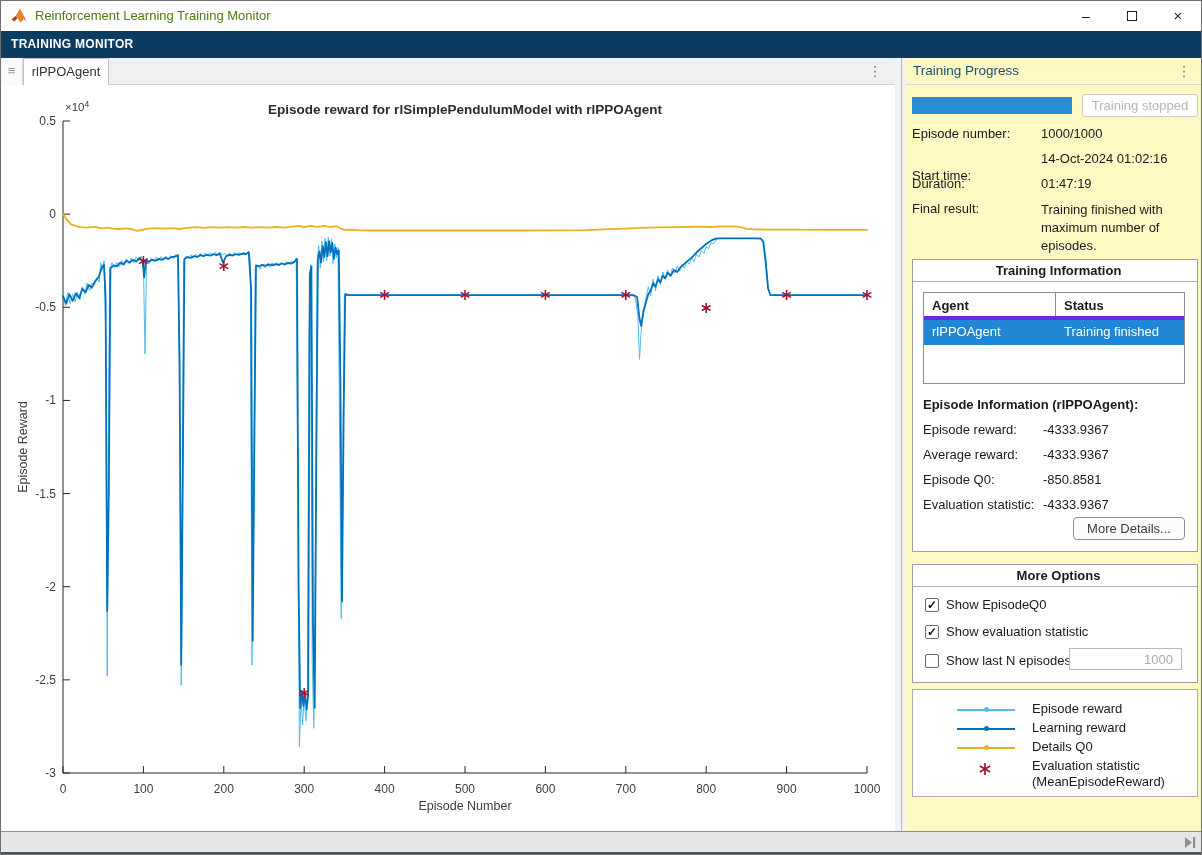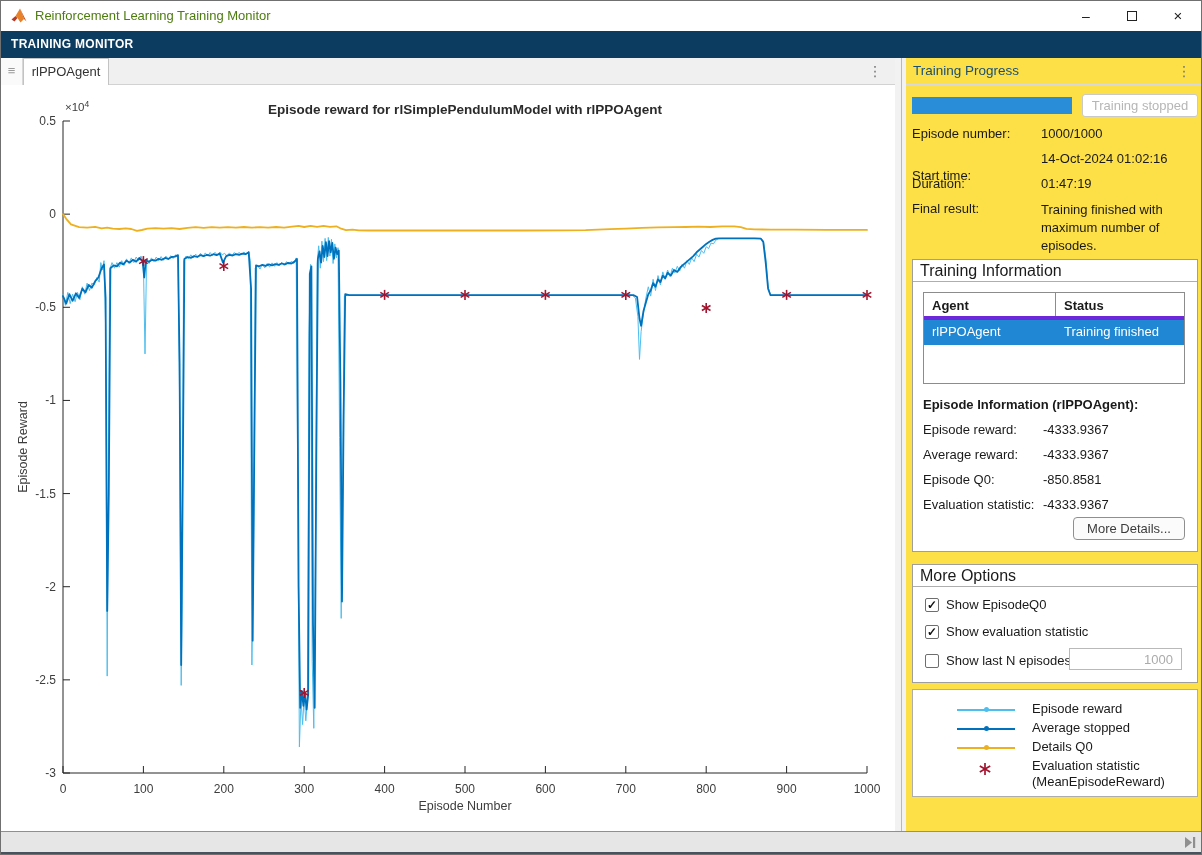--- a/index.html
+++ b/index.html
@@ -37,39 +37,39 @@
 
   
   .chart-panel { position:absolute; left:0; top:84px; width:894px; height:746px; background:#fff; }
   #chart-svg text { font-family:"Liberation Sans",sans-serif; }
 
   
   .vdivider { position:absolute; left:894px; top:57px; width:11px; height:773px; background:#f2f2f2; }
   .vdivider .line { position:absolute; left:6px; top:0; width:1px; height:100%; background:#b9b9b9; }
 
   
-  .right-panel { position:absolute; left:905px; top:57px; width:297px; height:773px; background:#fde047;
+  .right-panel { position:absolute; left:905px; top:57px; width:297px; height:773px; background:#fef9c3;
                  font-size:13px; color:#1a1a1a; }
   .rp-header { position:absolute; left:0; top:0; width:297px; height:27px; border-bottom:1px solid #d8d8d8; }
   .rp-header .rp-title { position:absolute; left:7px; top:0; line-height:26px; color:#1b4f72; font-size:13.5px; }
   .rp-kebab { position:absolute; right:10px; top:0; width:18px; height:27px; color:#737373; font-size:14px;
               text-align:center; line-height:27px; }
 
   .progressbar { position:absolute; left:6px; top:39px; width:160px; height:17px; background:#2a8dd7; }
   .btn-stopped { position:absolute; left:176px; top:36px; width:116px; height:23px; background:#fff;
                  border:1px solid #c9c9c9; border-radius:3px; color:#b6b6b6; font-size:13px;
                  text-align:center; line-height:21px; }
 
   .frow-label { position:absolute; left:6px; width:128px; }
   .frow-value { position:absolute; left:135px; width:158px; }
   .multiline { line-height:18px; }
 
   .groupbox { position:absolute; left:6px; width:286px; background:#fff; border:1px solid #9e9e9e; }
-  .gb-title { height:22px; line-height:21px; padding-left:7px; font-weight:normal; color:#1a1a1a;
-              border-bottom:1px solid #aeaeae; font-size:16px; }
+  .gb-title { height:22px; line-height:21px; padding-left:7px; font-weight:bold; color:#1a1a1a;
+              border-bottom:1px solid #aeaeae; font-size:13px;text-align:center; }
   .gb-ti { top:201px; height:293px; }
   .gb-po { top:506px; height:119px; }
 
   .agent-table { position:absolute; left:10px; top:32px; width:262px; height:92px; border:1px solid #8c8c8c; background:#fff; }
   .at-header { display:flex; height:27px; border-bottom:4px solid #6d28d9; font-weight:bold; }
   .at-header .c1 { width:132px; padding:5px 0 0 8px; border-right:1px solid #8c8c8c; }
   .at-header .c2 { width:128px; padding:5px 0 0 8px; }
   .at-row.selected { display:flex; height:25px; background:#1f87d3; color:#fff; }
   .at-row .c1 { width:132px; padding:4px 0 0 8px; }
   .at-row .c2 { width:128px; padding:4px 0 0 8px; }
@@ -283,21 +283,21 @@
       <div class="legend-row" style="top:11px">
         <span class="legend-line" style="background: rgb(77, 190, 238);">
             <span class="legend-dot" style="background: rgb(77, 190, 238);"></span>
           </span>
         <span class="legend-label">Episode reward</span>
       </div>
       <div class="legend-row" style="top:30px">
         <span class="legend-line" style="background: rgb(0, 114, 189);">
             <span class="legend-dot" style="background: rgb(0, 114, 189);"></span>
           </span>
-        <span class="legend-label">Average stopped</span>
+        <span class="legend-label">Learning reward</span>
       </div>
       <div class="legend-row" style="top:49px">
         <span class="legend-line" style="background: rgb(237, 177, 32);">
             <span class="legend-dot" style="background: rgb(237, 177, 32);"></span>
           </span>
         <span class="legend-label">Details Q0</span>
       </div>
       <div class="legend-row" style="top:68px; height:36px">
         <svg class="legend-star" width="16" height="16" viewBox="-8 -8 16 16">
           <line x1="0" y1="-6" x2="0" y2="6" stroke-width="1.7" stroke="#A2142F"></line>

